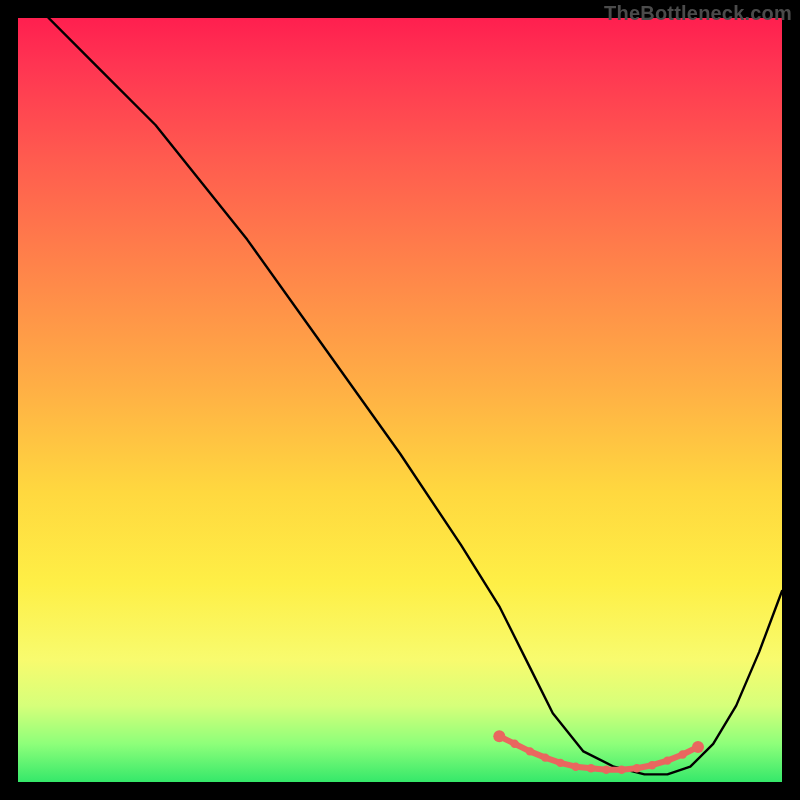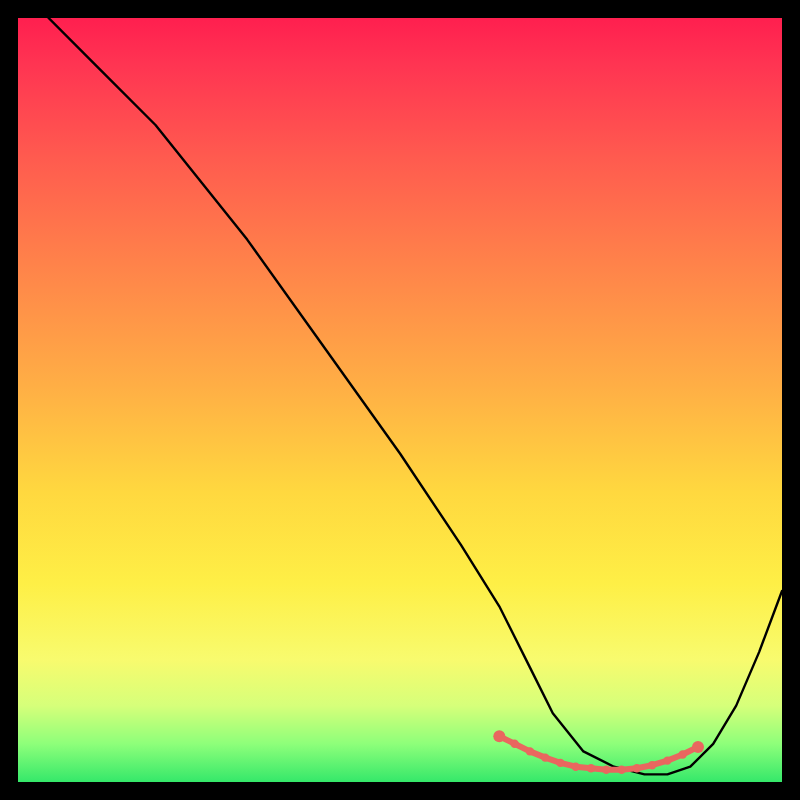--- a/index.html
+++ b/index.html
@@ -98,13 +98,14 @@
           <circle cx="588.3" cy="751.8" r="4.2" fill="#e9675f"></circle>
           <circle cx="603.6" cy="751.8" r="4.2" fill="#e9675f"></circle>
           <circle cx="618.8" cy="750.2" r="4.2" fill="#e9675f"></circle>
           <circle cx="634.1" cy="747.2" r="4.2" fill="#e9675f"></circle>
           <circle cx="649.4" cy="742.6" r="4.2" fill="#e9675f"></circle>
           <circle cx="664.7" cy="736.5" r="4.2" fill="#e9675f"></circle>
           <circle cx="680.0" cy="728.9" r="6" fill="#e9675f"></circle>
         </g>
     </svg>
   </div>
+  <div class="watermark">TheBottleneck.com</div>
 </div>
 
 </body></html>

